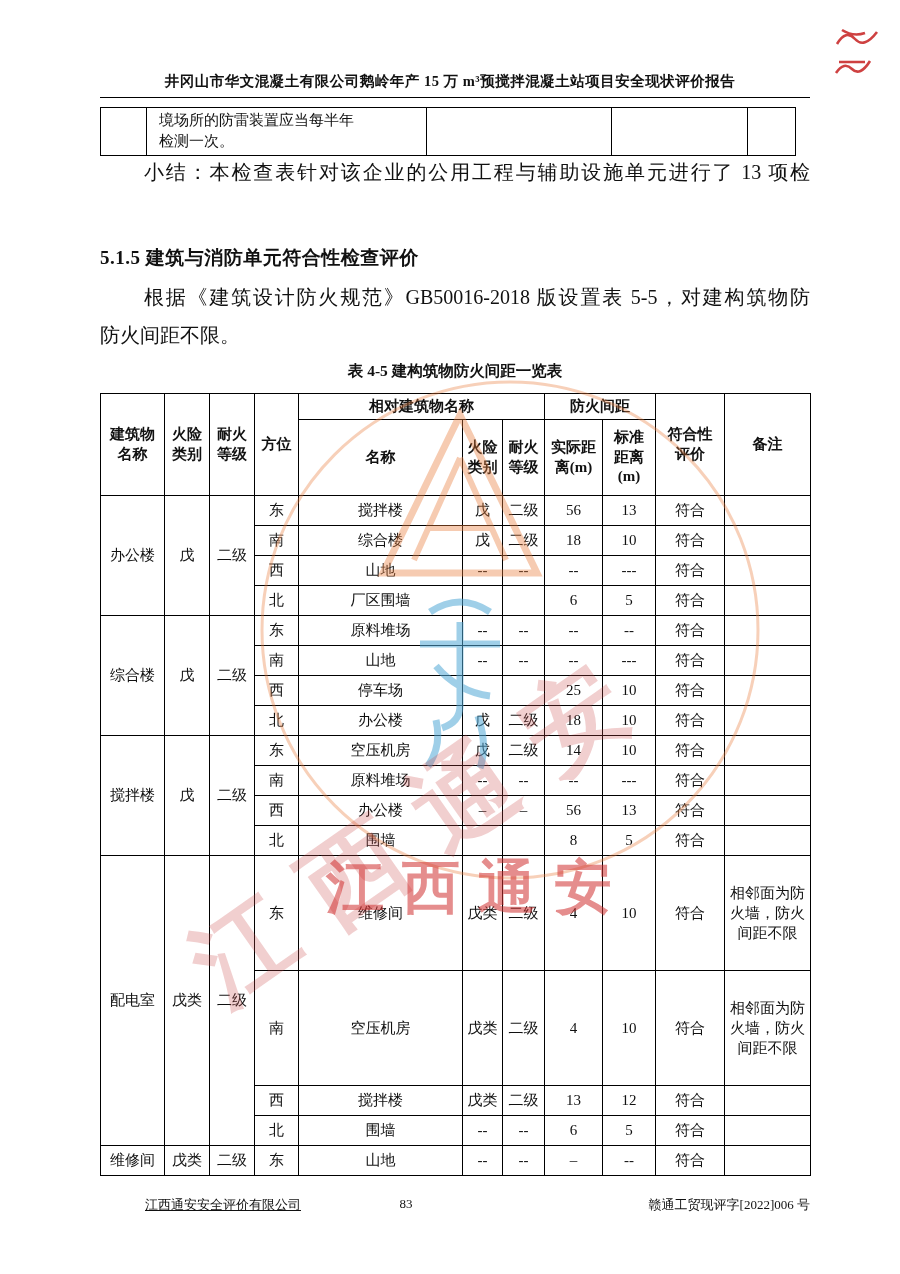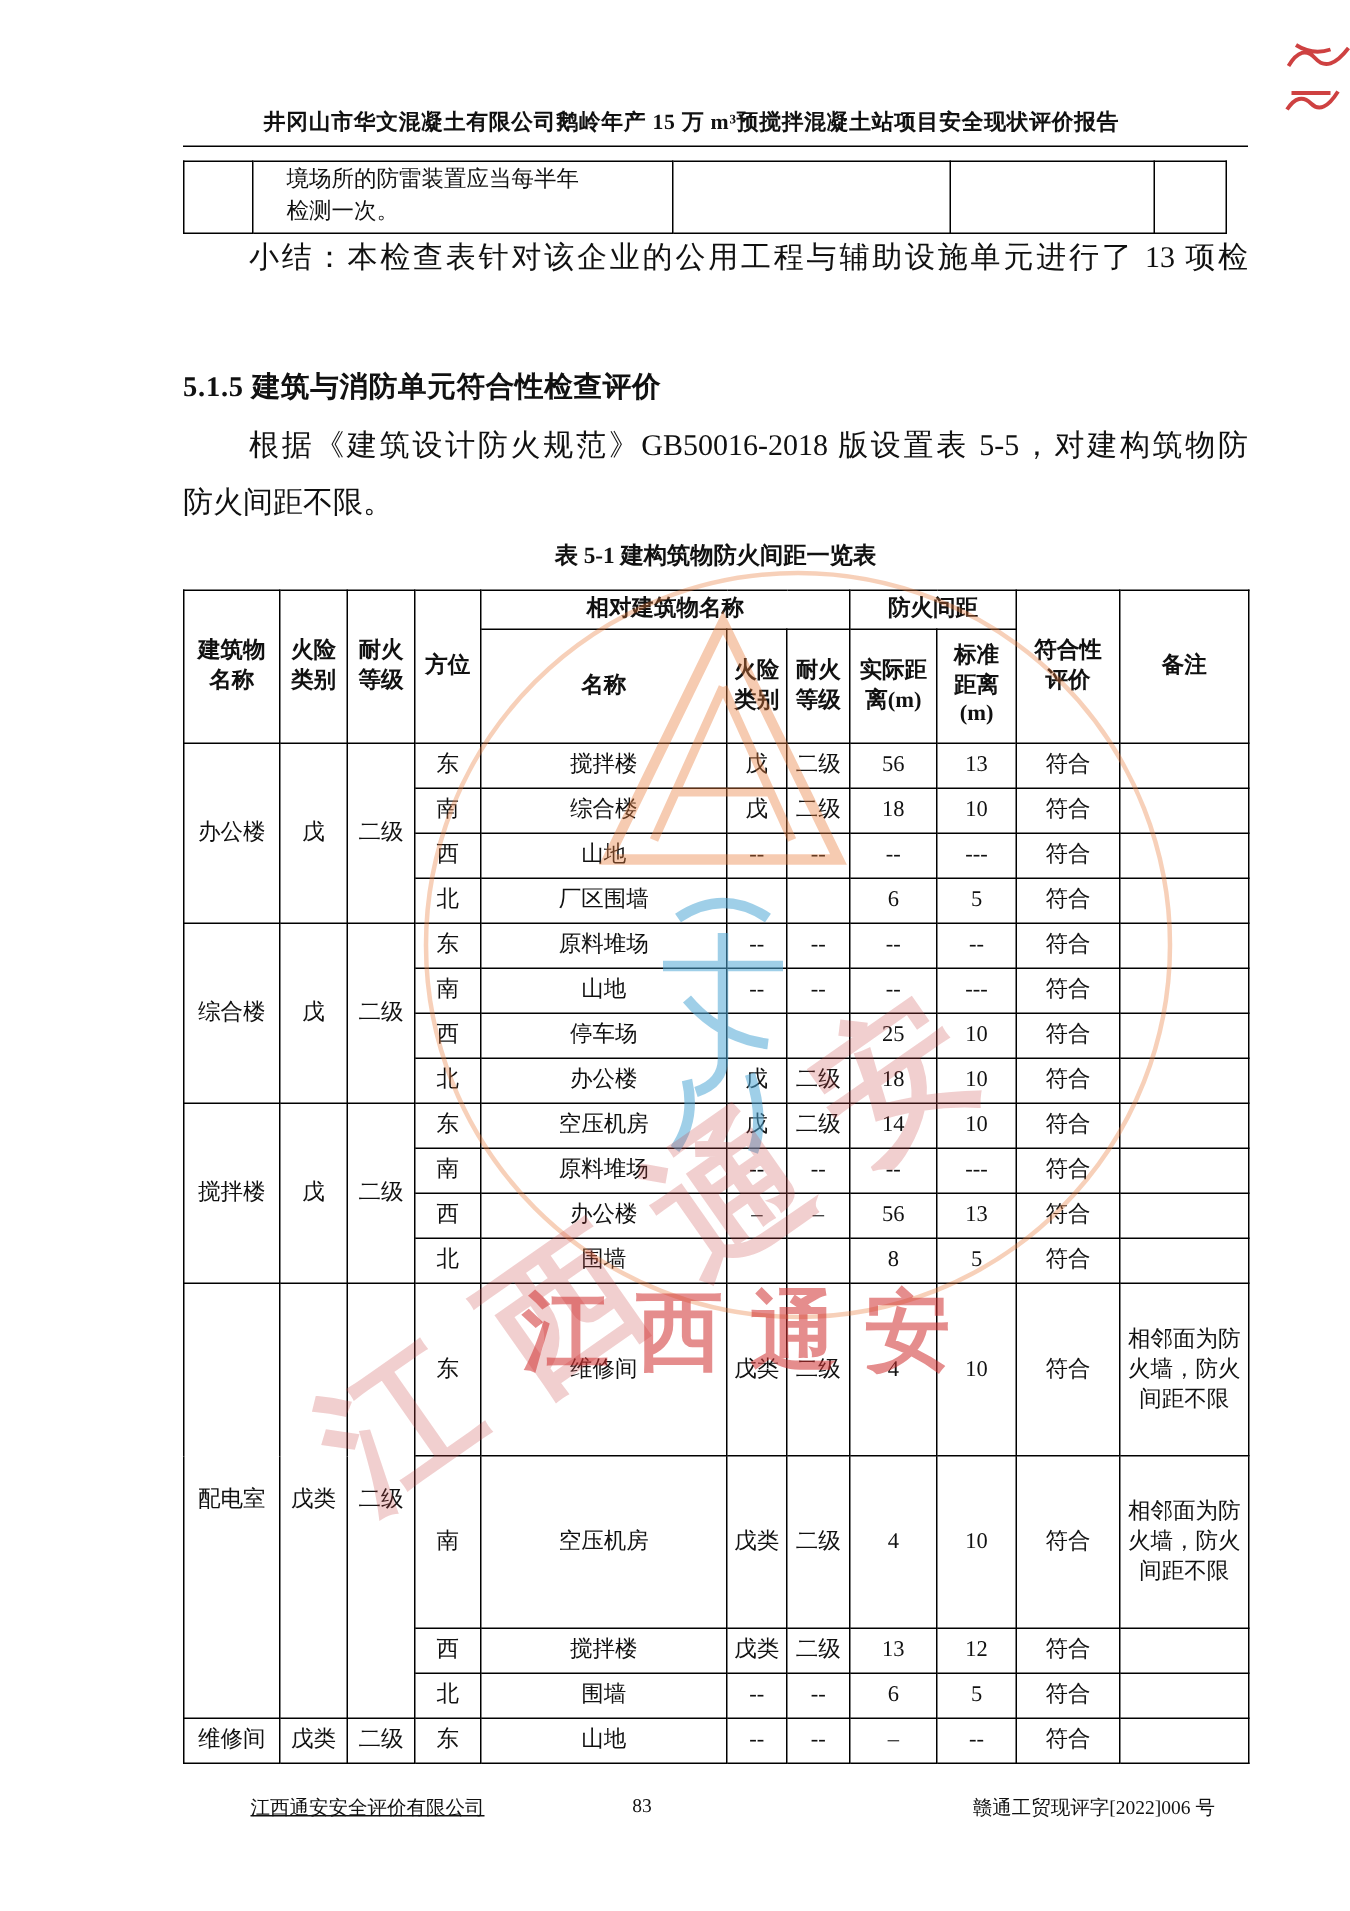--- a/index.html
+++ b/index.html
@@ -4,42 +4,42 @@
 <style>
   * { margin:0; padding:0; box-sizing:border-box; }
   html,body { width:900px; height:1274px; }
   body {
     background:#ffffff;
     font-family:"Liberation Serif","DejaVu Serif",serif;
     color:#111;
     position:relative;
     overflow:hidden;
   }
-  .page { position:absolute; inset:0;margin-left:22px; }
+  .page { position:absolute; inset:0; }
 
   
   .header-title {
     position:absolute; top:72px; left:0; width:100%;
     text-align:center; font-size:14.5px; letter-spacing:.5px; font-weight:bold;
   }
   .header-rule {
     position:absolute; top:97px; left:100px; width:710px;
     border-top:1.5px solid #000;
   }
   .proof-marks { position:absolute; top:24px; left:832px; width:60px; }
   .proof-marks svg { display:block; margin-bottom:3px; }
 
   
   .carryover-table {
     position:absolute; top:107px; left:100px; width:695px;
     border-collapse:collapse; table-layout:fixed; font-size:15px;
   }
   .carryover-table td {
     border:1px solid #000; height:48px; vertical-align:top;
-    padding:2px 22px; line-height:21px;
+    padding:2px 12px; line-height:21px;
   }
 
   
   .para-block { position:absolute; left:100px; width:710px; font-size:20px; }
   .summary { top:153px; }
   .intro   { top:278px; }
   .para-line { height:38px; line-height:38px; white-space:nowrap; }
   .para-line.just { text-align:justify; text-align-last:justify; white-space:normal; overflow:hidden; }
   .para-line.indent { text-indent:44px; }
 
@@ -135,21 +135,21 @@
     <div class="para-line just indent">小结：本检查表针对该企业的公用工程与辅助设施单元进行了 13 项检</div>
   </div>
 
   <h2 class="section-heading">5.1.5 建筑与消防单元符合性检查评价</h2>
 
   <div class="para-block intro">
     <div class="para-line just indent">根据《建筑设计防火规范》GB50016-2018 版设置表 5-5，对建构筑物防</div>
     <div class="para-line">防火间距不限。</div>
   </div>
 
-  <div class="table-caption">表 5-1 建构筑物防火间距一览表</div>
+  <div class="table-caption">表 4-5 建构筑物防火间距一览表</div>
 
   <table class="main-table">
     <colgroup>
       <col style="width:64px">
         <col style="width:45px">
         <col style="width:45px">
         <col style="width:44px">
       <col style="width:164px">
         <col style="width:40px">
         <col style="width:42px">

